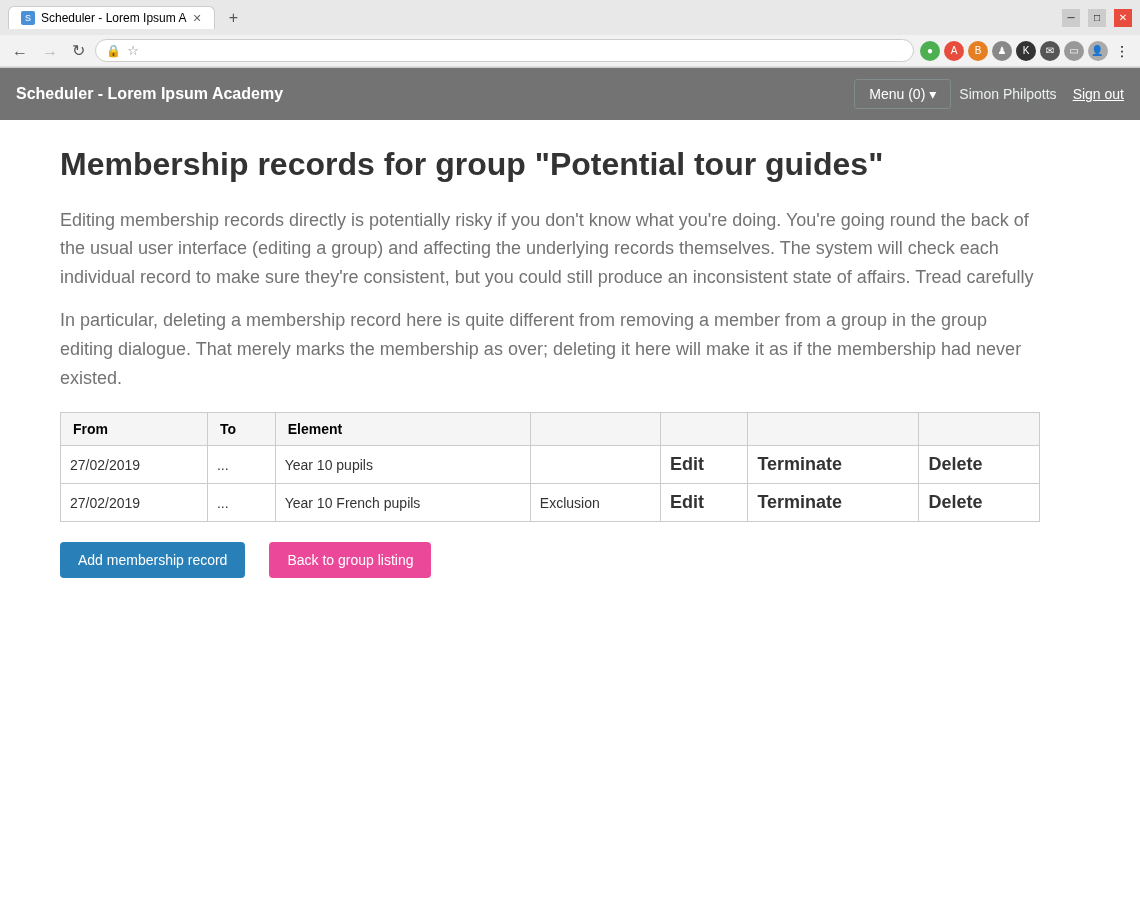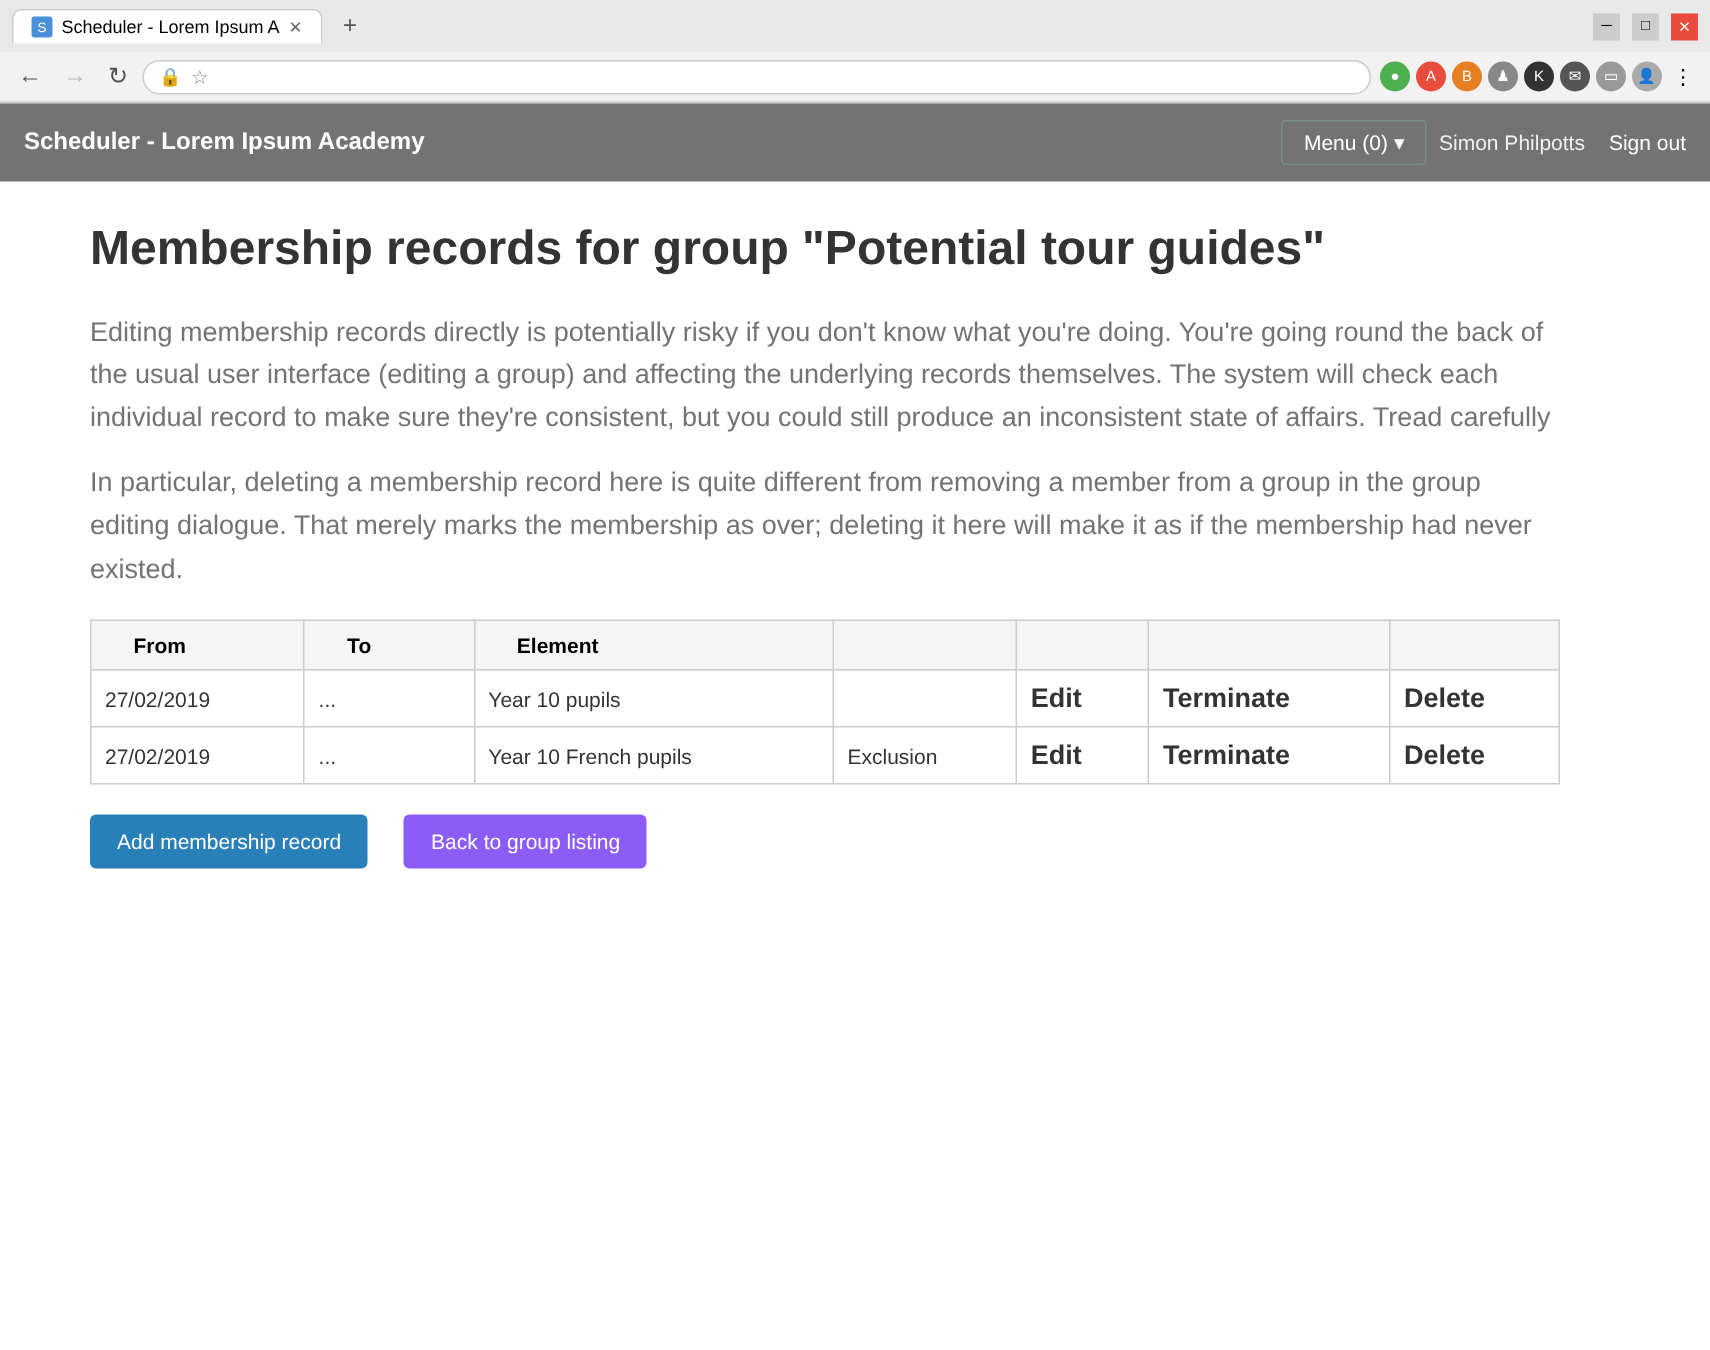--- a/index.html
+++ b/index.html
@@ -136,20 +136,21 @@
       color: #ecf0f1;
       font-size: 14px;
       margin-right: 16px;
     }
     .header-signout {
       background: none;
       border: none;
       color: white;
       font-size: 14px;
       cursor: pointer;
+      text-decoration: underline;
     }
 
     
     .main-content {
       padding: 24px 60px;
       max-width: 1100px;
     }
     .page-heading {
       font-size: 32px;
       font-weight: bold;
@@ -168,21 +169,21 @@
     .membership-table {
       width: 100%;
       border-collapse: collapse;
       margin-top: 20px;
       margin-bottom: 20px;
       border: 1px solid #ccc;
     }
     .membership-table th {
       background: #f5f5f5;
       border: 1px solid #ccc;
-      padding: 8px 28px;
+      padding: 8px 12px;
       text-align: left;
       font-weight: bold;
       font-size: 14px;
     }
     .membership-table td {
       border: 1px solid #ccc;
       padding: 8px 9px;
       font-size: 14px;
       color: #333;
     }
@@ -298,15 +299,15 @@
           <td>Exclusion</td>
           <td><button class="btn-link">Edit</button></td>
           <td><button class="btn-link">Terminate</button></td>
           <td><button class="btn-link">Delete</button></td>
         </tr>
       </tbody>
   </table>
 
   <div class="action-buttons">
     <button class="btn-primary">Add membership record</button>
-    <button class="btn-primary" style="background:#8b5cf6;">Back to group listing</button>
+    <button class="btn-primary" style="background:#ec4899;">Back to group listing</button>
   </div>
 </div>
 
 </body></html>

